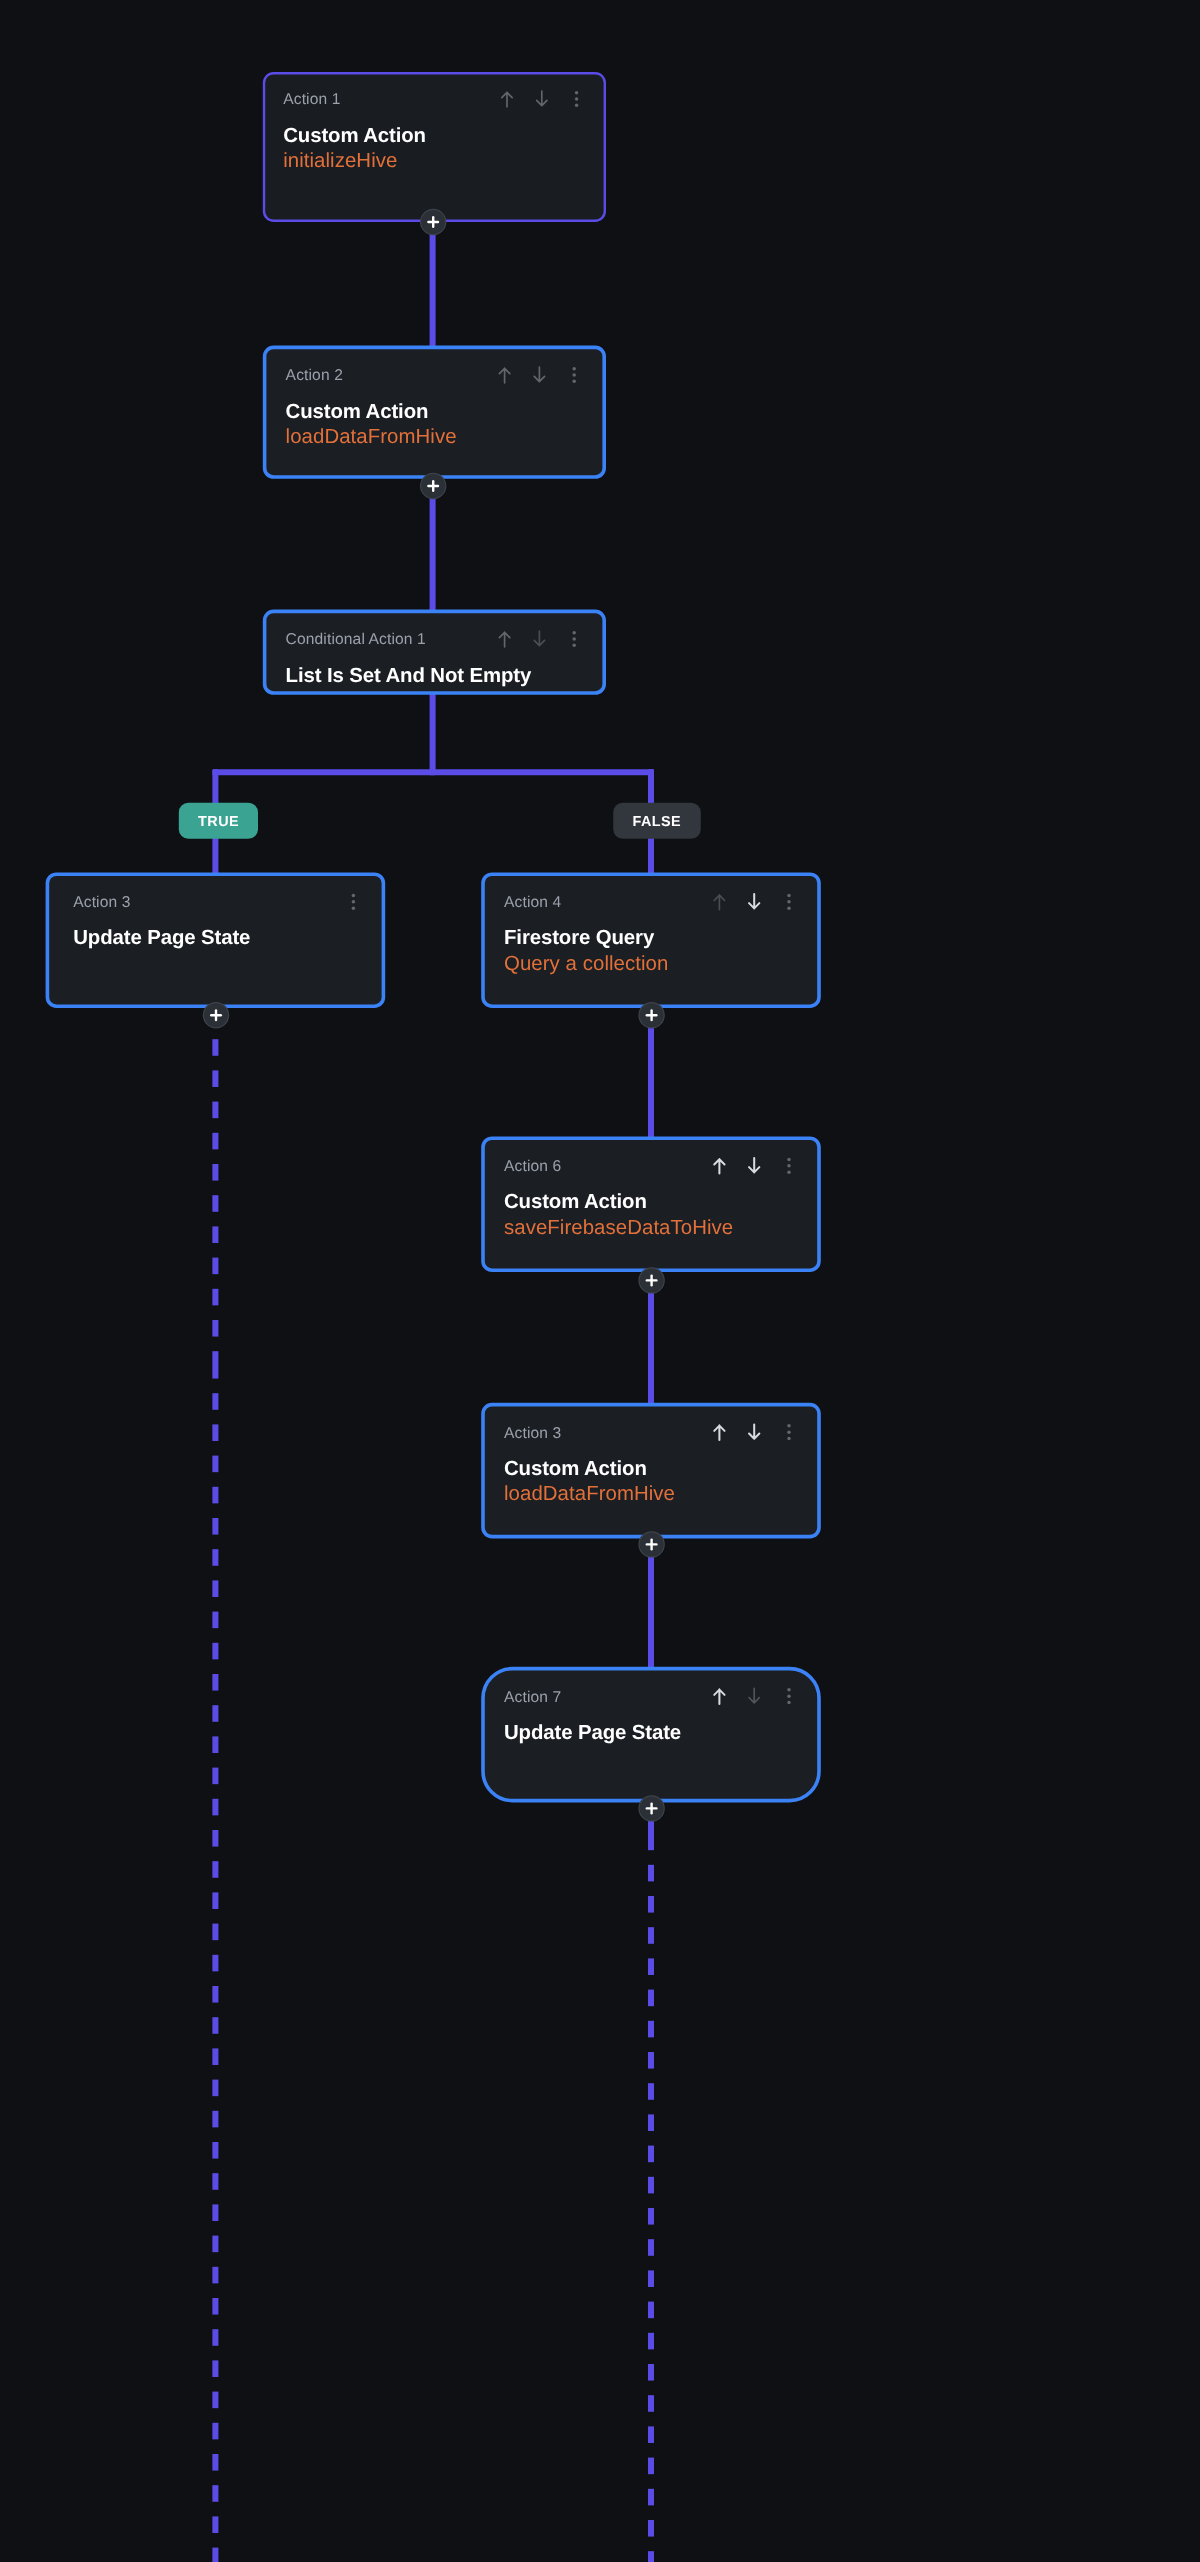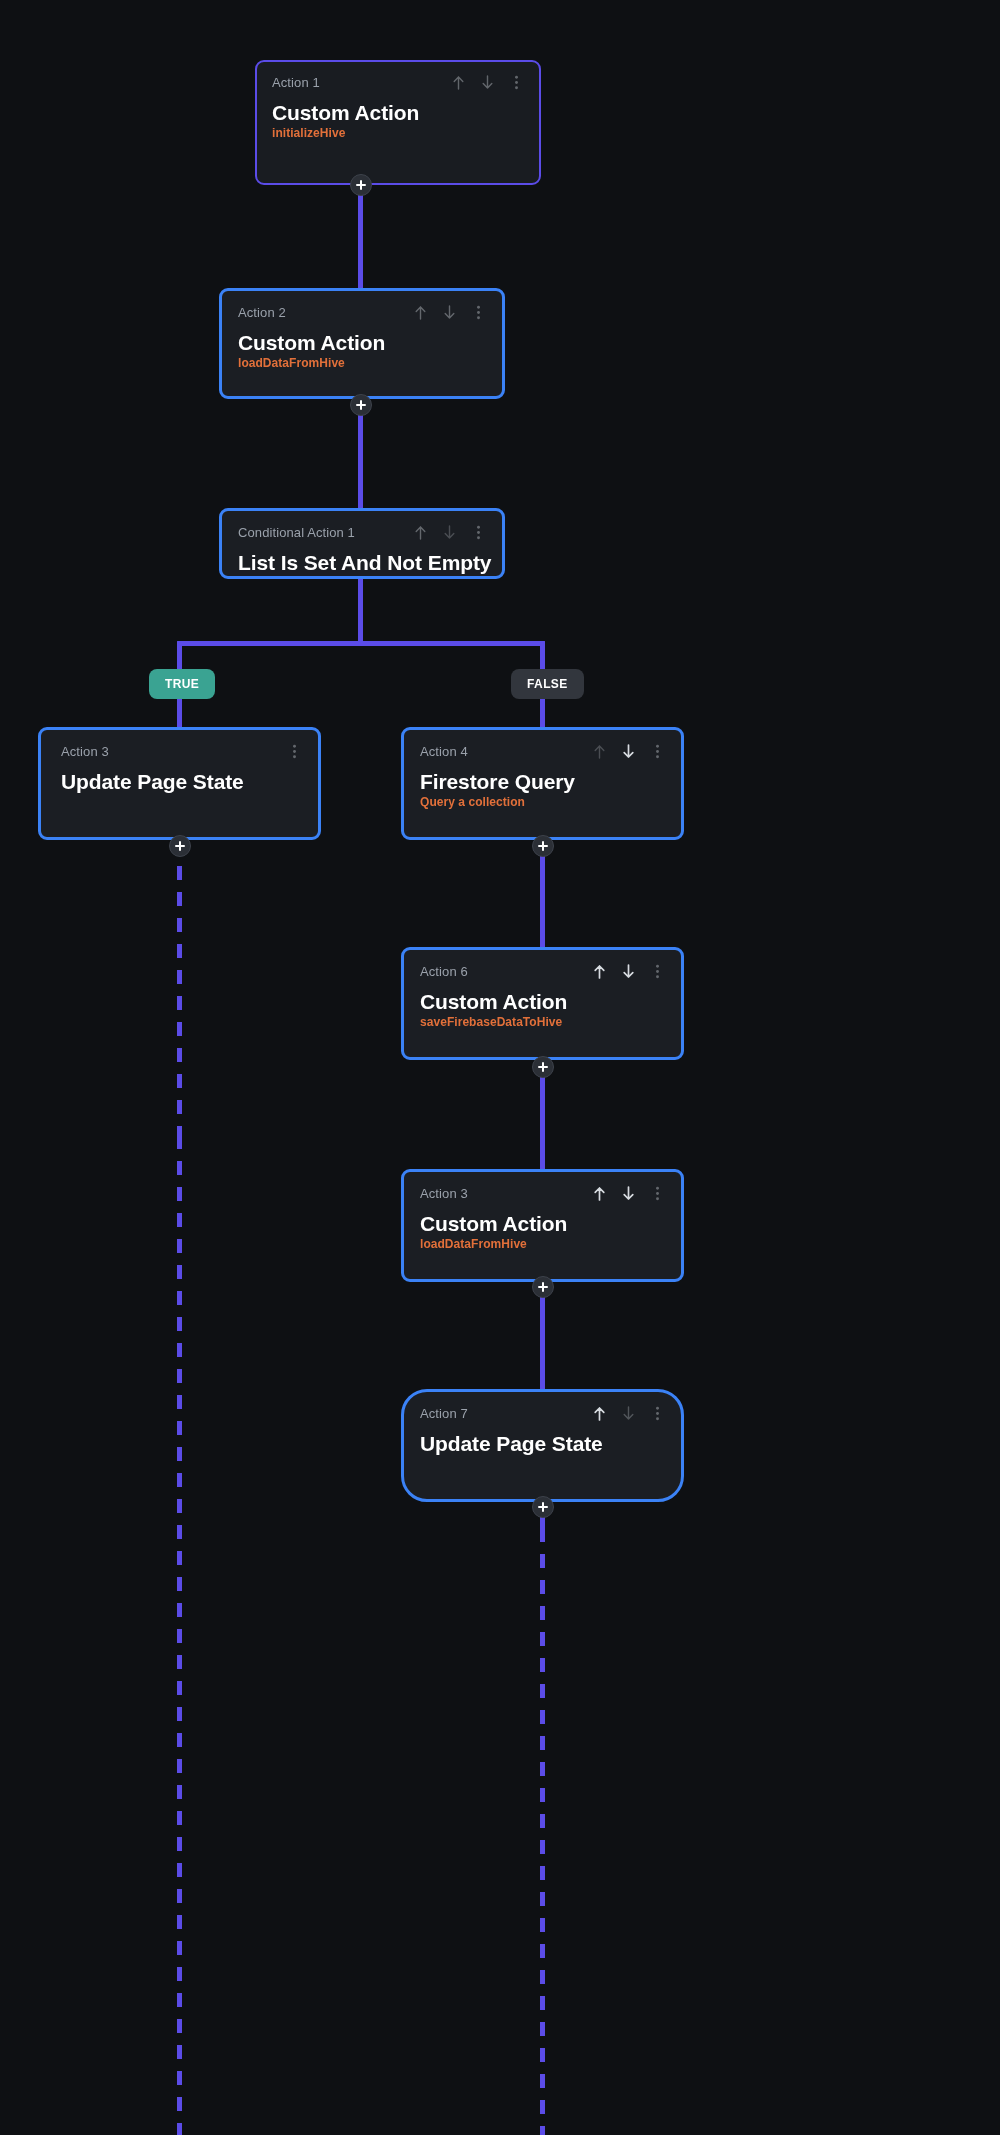--- a/index.html
+++ b/index.html
@@ -97,31 +97,31 @@
     height: 17px;
     display: block;
     cursor: pointer;
     flex: 0 0 auto;
   }
   .icon-btn svg { display: block; }
   .icon-dim  { opacity: 0.40; }
   .icon-lit  { opacity: 0.92; }
 
   .card-title {
-    font-size: 21px;
+    font-size: 17px;
     font-weight: bold;
     color: #ffffff;
     line-height: 20px;
     margin-top: 8px;
     letter-spacing: -0.1px;
     white-space: nowrap;
   }
   .card-sub {
-    font-size: 12px;
-    font-weight: bold;
+    font-size: 17px;
+    font-weight: normal;
     color: #e2703a;
     line-height: 15px;
     margin-top: 3px;
     letter-spacing: 0.05px;
     white-space: nowrap;
   }
 
   
   .badge {
     position: absolute;
@@ -164,21 +164,21 @@
 
   <div class="conn conn-v" style="left:540px; top:840px; height:110px;"></div>
 
   <div class="conn conn-v" style="left:540px; top:1060px; height:112px;"></div>
 
   <div class="conn conn-v" style="left:540px; top:1281px; height:112px;"></div>
 
   <div class="conn conn-v" style="left:540px; top:1501px; height:40px;"></div>
   <div class="conn-dashed" style="left:540px; top:1528px; height:607px;"></div>
 
-  <div class="card selected" style="left:219px; top:60px; width:286px; height:125px;margin-left:36px;">
+  <div class="card selected" style="left:219px; top:60px; width:286px; height:125px;">
     <div class="card-head">
       <span class="card-label">Action 1</span>
       <span class="card-actions">
         <span class="icon-btn icon-dim">
           <svg width="15" height="17" viewBox="0 0 15 17">
               <path d="M7.5 3 L7.5 15 M7.5 3 L3.2 7.4 M7.5 3 L11.8 7.4" stroke="#cfd4da" stroke-width="1.4" fill="none" stroke-linecap="round"></path>
             </svg>
         </span>
         <span class="icon-btn icon-dim">
           <svg width="15" height="17" viewBox="0 0 15 17">

